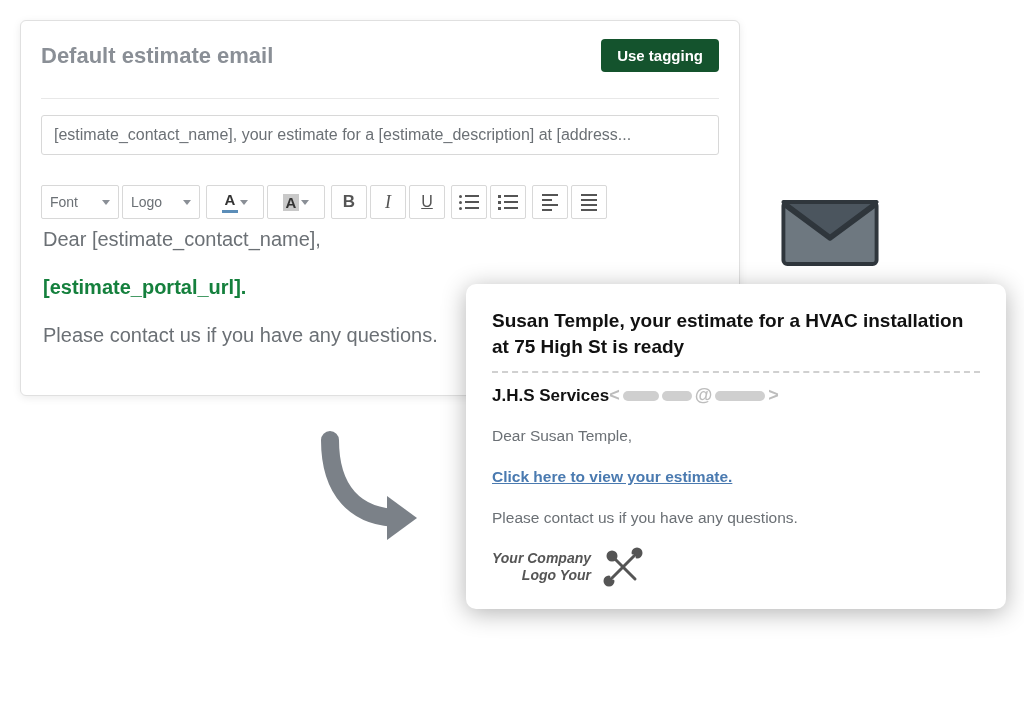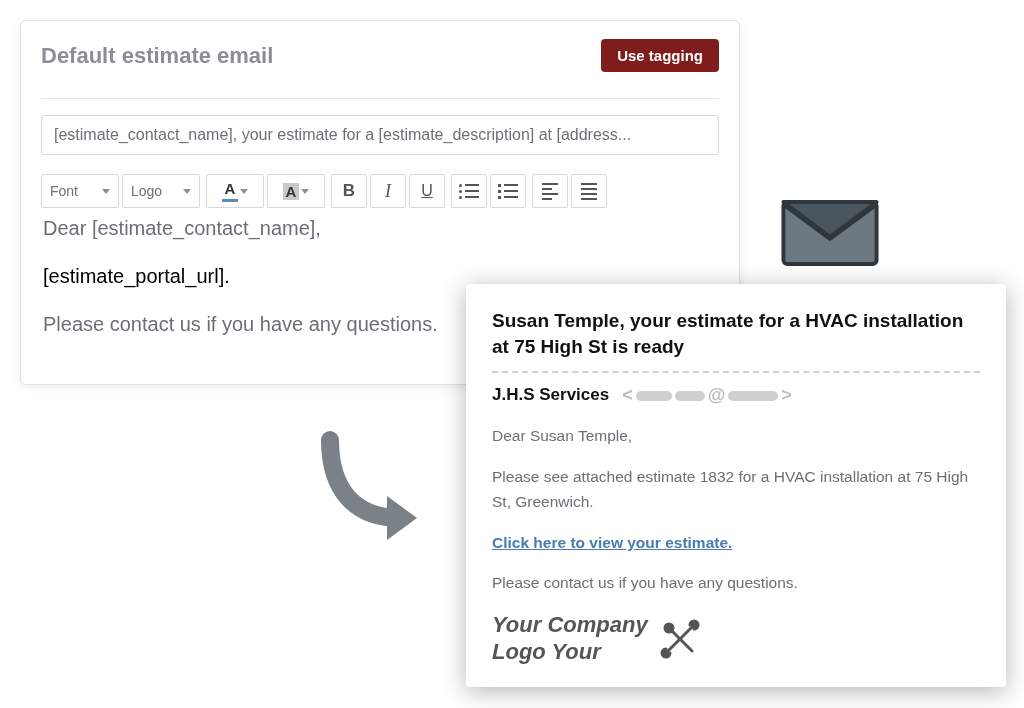--- a/index.html
+++ b/index.html
@@ -27,42 +27,42 @@
       justify-content: space-between;
       align-items: center;
       margin-bottom: 26px;
     }
     .editor-title {
       font-size: 22px;
       font-weight: 600;
       color: #8a8f96;
     }
     .tag-btn {
-      background: #7f1d1d;
+      background: #14532d;
       color: #fff;
       border: none;
       border-radius: 4px;
       padding: 8px 16px;
       font-size: 15px;
       font-weight: 600;
       cursor: pointer;
     }
     .divider {
       border: 0;
       border-top: 1px solid #e8e8e8;
       margin-bottom: 16px;
     }
     .subject-input {
       width: 100%;
       border: 1px solid #d8d8d8;
       border-radius: 3px;
       padding: 10px 12px;
       font-size: 16px;
       color: #6b7075;
-      margin-bottom: 19px;
+      margin-bottom: 30px;
       background: #fff;
     }
     .toolbar {
       display: flex;
       gap: 6px;
       flex-wrap: nowrap;
     }
     .tb-group { display: flex; gap: 3px; }
     .tb-btn {
       border: 1px solid #d8d8d8;
@@ -101,21 +101,21 @@
     .align-icon { display:flex; flex-direction:column; gap:3px; }
     .align-line-l { width:16px; height:2px; background:#555; }
     .align-line-s { width:10px; height:2px; background:#555; }
     .editor-body {
       font-size: 20px;
       color: #6b7075;
       line-height: 1.6;
       padding: 4px 2px;
     }
     .editor-body p { margin-bottom: 16px; }
-    .editor-body .bold { font-weight:400; color:#000000; }
+    .editor-body .bold { font-weight:700; color:#15803d; }
 
     .envelope-icon {
       position: absolute;
       top: 200px;
       right: 145px;
       width: 98px;
       height: 66px;
     }
     .arrow-icon {
       position: absolute;
@@ -124,40 +124,40 @@
       width: 120px;
       height: 115px;
     }
 
     .preview-panel {
       position: absolute;
       top: 284px;
       left: 466px;
       width: 540px;
       background: #fff;
-      border-radius: 4px;
+      border-radius: 10px;
       box-shadow: 0 4px 24px rgba(0,0,0,0.30);
       padding: 24px 26px 22px;
     }
     .preview-subject {
       font-size: 19px;
       font-weight: 700;
       color: #111;
       line-height: 1.35;
       margin-bottom: 12px;
     }
     .dash-divider {
       border: 0;
       border-top: 2px dashed #d0d0d0;
       margin-bottom: 12px;
     }
     .from-row {
       display: flex;
-      align-items: flex-start;
-      gap: 13px;
+      align-items: center;
+      gap: 0;
       margin-bottom: 18px;
     }
     .from-name { font-size: 17px; font-weight:700; color:#111; }
     .email-blob {
       display:flex; align-items:center; gap:3px;
       color:#bdbdbd; font-size:18px; font-weight:600;
     }
     .blob { height:10px; background:#cfcfcf; border-radius:5px; }
     .preview-body {
       font-size: 15.5px;
@@ -166,21 +166,21 @@
     }
     .preview-body p { margin-bottom: 16px; }
     .portal-link {
       color: #4a7ab0;
       font-weight: 700;
       text-decoration: underline;
       cursor: pointer;
       display: inline-block;
     }
     .logo-row { display:flex; align-items:center; gap:12px; margin-top:6px; }
-    .logo-text { font-style: italic; font-weight:700; color:#555; font-size:22px; line-height:1.2; text-align:left; }
+    .logo-text { font-style: italic; font-weight:700; color:#555; font-size:14px; line-height:1.2; text-align:right; }
   </style>
 </head>
 <body>
 
 <div class="editor-panel">
   <div class="editor-header">
     <div class="editor-title">Default estimate email</div>
     <button class="tag-btn">Use tagging</button>
   </div>
   <hr class="divider">
@@ -297,21 +297,20 @@
   <div class="preview-subject">Susan Temple, your estimate for a HVAC installation at 75 High St is ready</div>
   <hr class="dash-divider">
   <div class="from-row">
     <span class="from-name">J.H.S Services</span>
     <span class="email-blob">
       &lt;<span class="blob" style="width:36px"></span><span class="blob" style="width:30px"></span>@<span class="blob" style="width:50px"></span>&gt;
     </span>
   </div>
   <div class="preview-body">
     <p>Dear Susan Temple,</p>
-    <p>Please see attached estimate 1832 for a HVAC installation at 75 High St, Greenwich.</p>
     <p><a class="portal-link">Click here to view your estimate.</a></p>
     <p>Please contact us if you have any questions.</p>
     <div class="logo-row">
       <div class="logo-text">
         <div>Your Company</div>
         <div>Logo Your</div>
       </div>
       <svg width="40" height="40" viewBox="0 0 40 40">
         <g stroke="#555" stroke-width="3" fill="none" stroke-linecap="round">
           <path d="M 8 8 L 32 32"></path>

